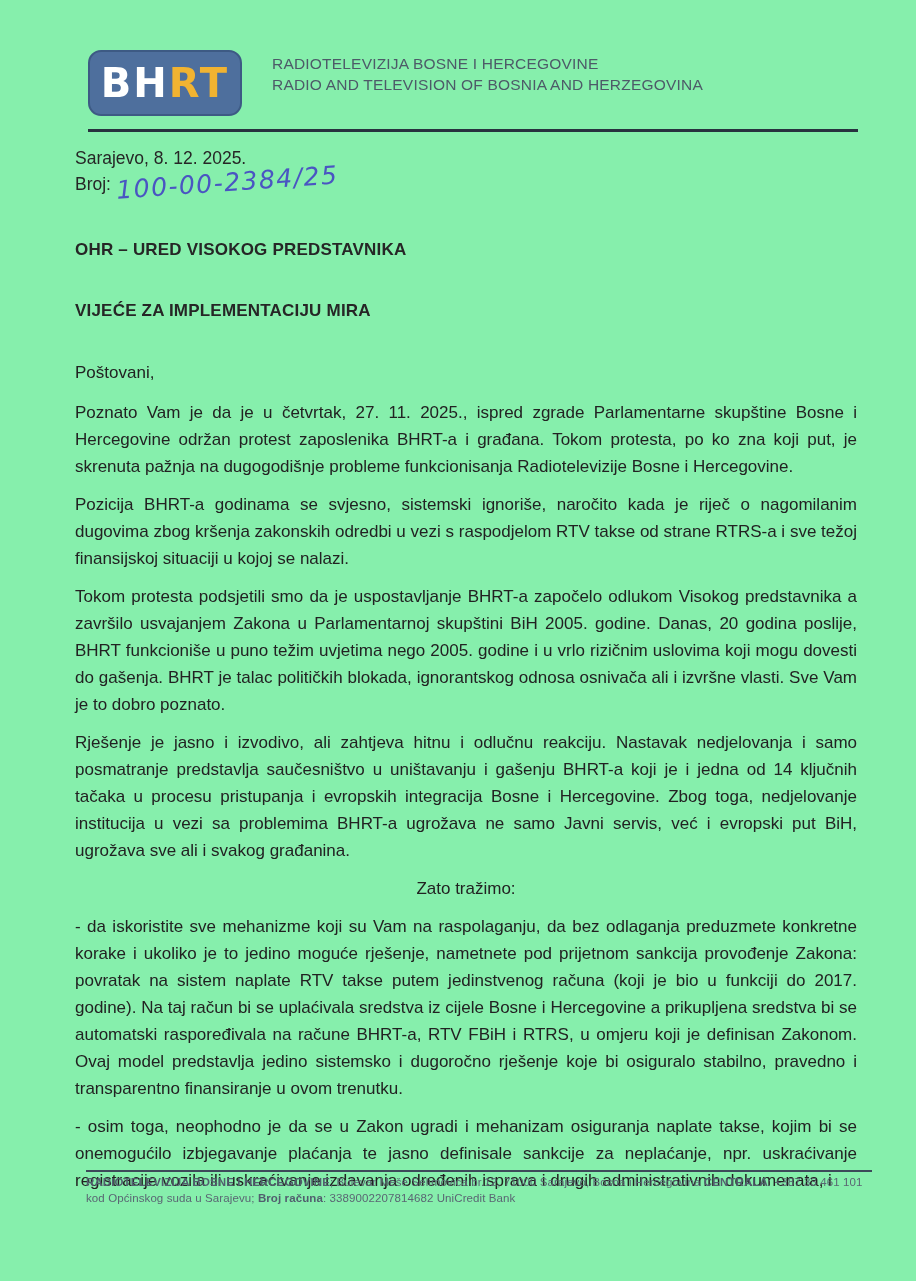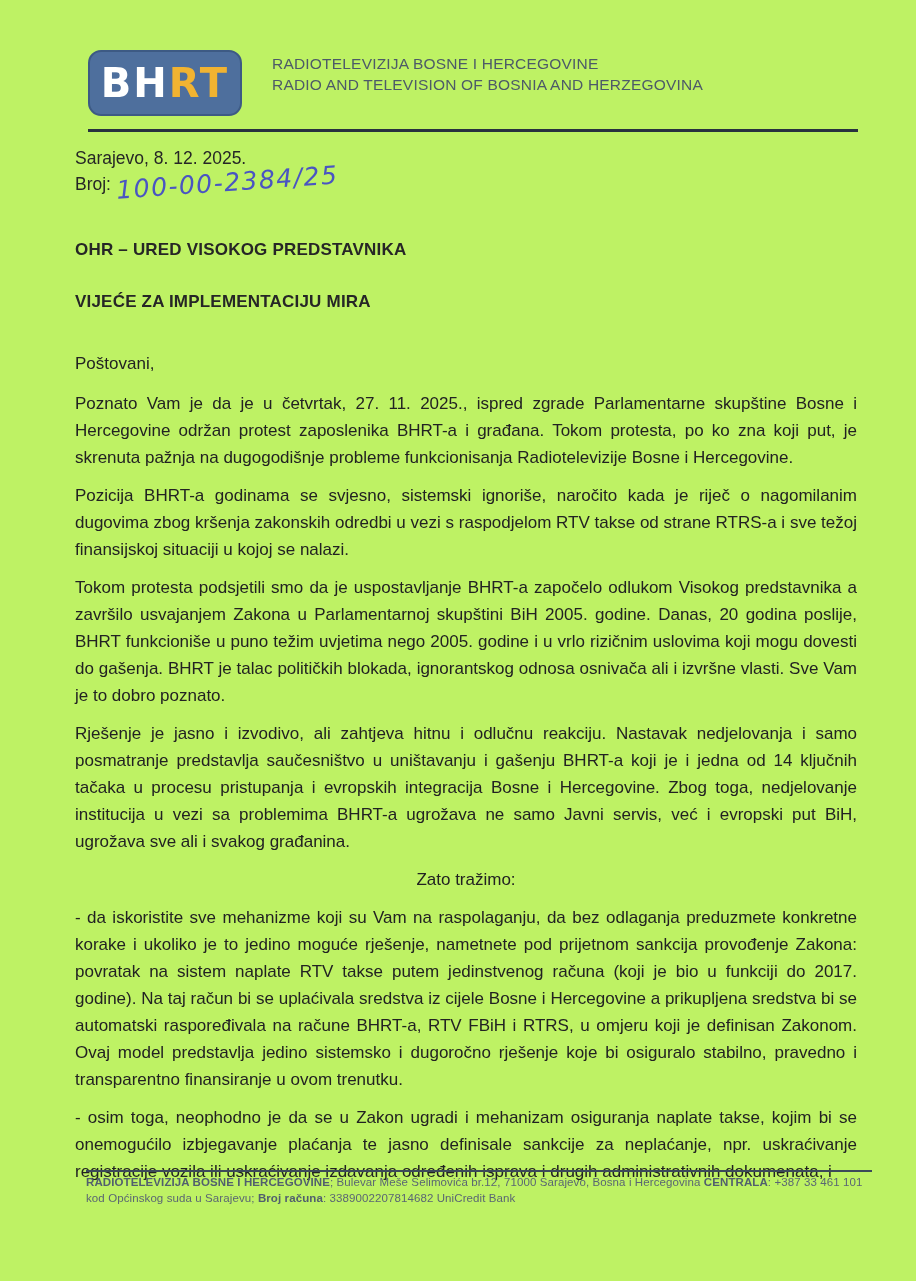--- a/index.html
+++ b/index.html
@@ -1,20 +1,20 @@
 <!DOCTYPE html>
 <html lang="bs"><head>
 <meta charset="utf-8">
 <style>
   html,body { margin:0; padding:0; background:#e9e9e7; }
   .page {
     position:relative;
     width:916px; height:1281px;
     margin:0 auto;
-    background:#bef264;
+    background:#86efac;
     font-family:"Liberation Sans", sans-serif;
     color:#262626;
     overflow:hidden;
     box-sizing:border-box;
   }
   
   .letterhead { padding:50px 58px 0 88px; }
   .lh-row { display:flex; align-items:flex-start; gap:30px; }
   .logo {
     flex:0 0 auto;
@@ -39,21 +39,21 @@
     font-size:25px;
     font-style:italic;
     letter-spacing:1.5px;
     margin-left:5px;
     transform:rotate(-4deg) translateY(1px);
     font-family:"DejaVu Sans", sans-serif;
     white-space:nowrap;
   }
   
   .recipient { margin:44px 60px 0 75px; font-weight:bold; font-size:17px; letter-spacing:0.2px; }
-  .recipient .r2 { margin-top:32px; }
+  .recipient .r2 { margin-top:41px; }
   
   .body { margin:38px 59px 0 75px; font-size:17px; line-height:27px; text-align:justify; color:#222; }
   .body p { margin:0 0 11px 0; }
   .body p.salutation { text-align:left; margin-bottom:13px; }
   .body p.intro { text-align:center; }
   
   .footer {
     position:absolute; left:86px; right:44px; top:1170px;
     border-top:2px solid #3c4a59;
     padding-top:3px;

